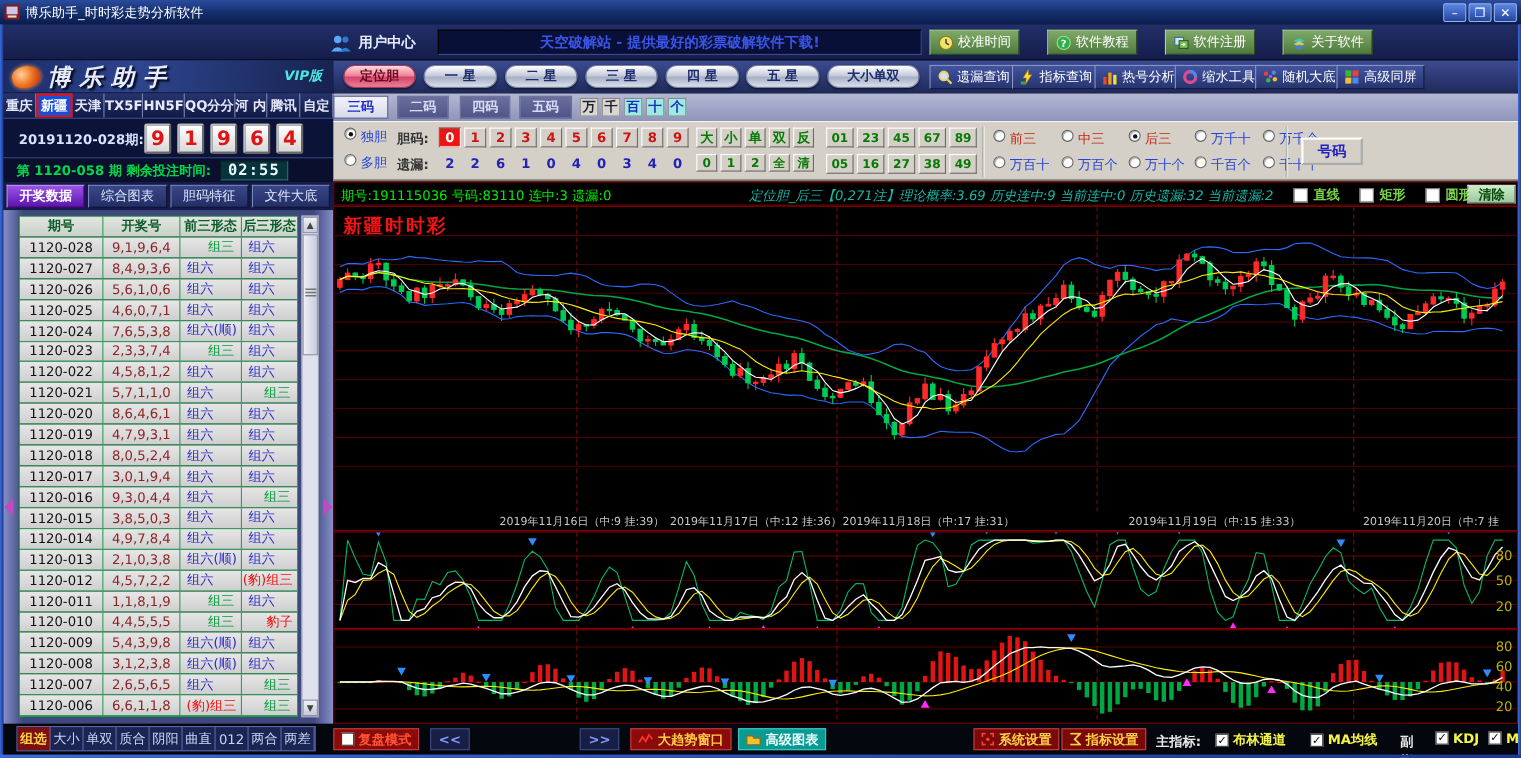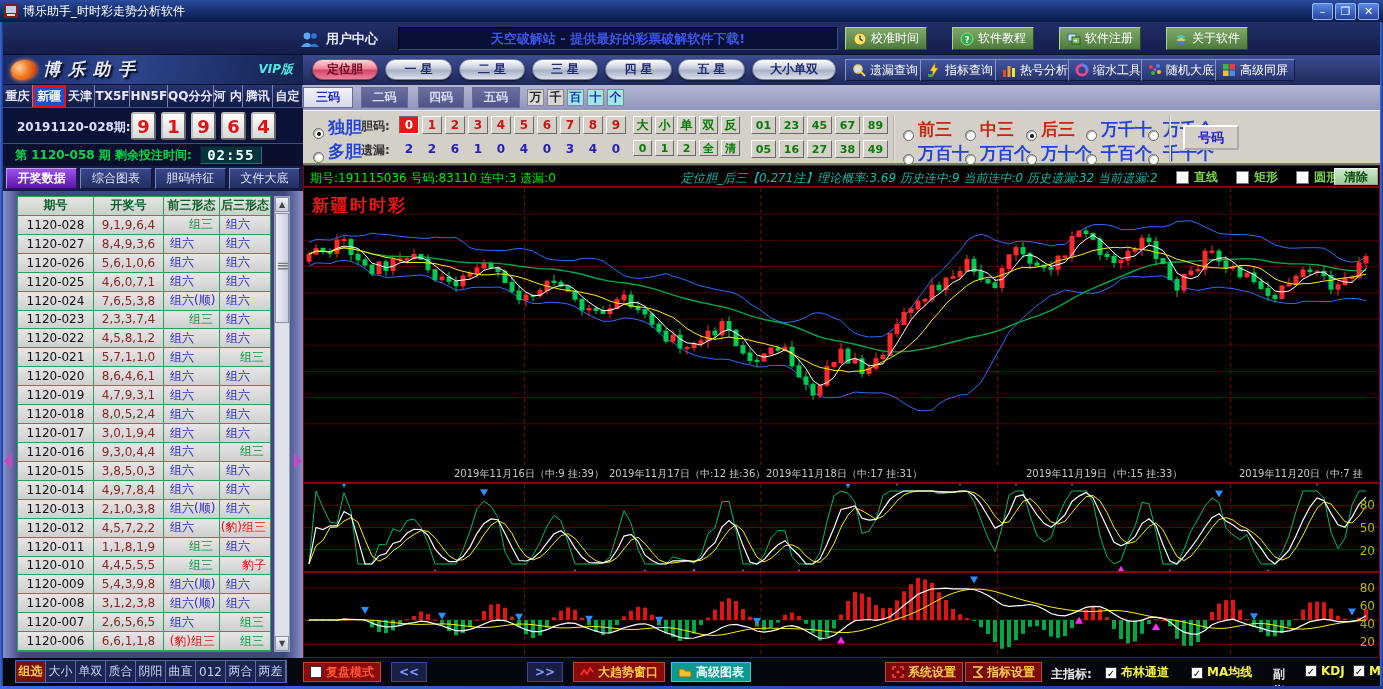--- a/index.html
+++ b/index.html
@@ -14,21 +14,21 @@
 .winbtn{width:21px;height:17px;background:linear-gradient(180deg,#5a86e8,#24459c);border:1px solid #9ab4f0;color:#fff;font-size:11px;line-height:15px;text-align:center;border-radius:2px;}
 
 .toolbar{position:absolute;left:0;top:22px;width:1383px;height:33px;background:linear-gradient(180deg,#222f68,#141d4a);border-bottom:1px solid #0a0f28;}
 .usercenter{position:absolute;left:300px;top:4px;height:25px;display:flex;align-items:center;gap:6px;color:#e6ecff;font-size:13px;font-weight:bold;}
 .marquee{position:absolute;left:398px;top:5px;width:440px;height:23px;background:#091038;border:1px solid #000;border-bottom-color:#3a4a8a;border-right-color:#3a4a8a;color:#3a55e8;font-size:13px;font-weight:bold;display:flex;align-items:center;justify-content:center;}
 .greenbtn{position:absolute;top:5px;height:23px;background:linear-gradient(180deg,#7fa968,#4d7a3c);border:1px solid #aed490;border-right-color:#2c4a20;border-bottom-color:#2c4a20;color:#fff;font-size:12px;display:flex;align-items:center;gap:4px;padding:0 7px;}
 
 .sidebar{position:absolute;left:3px;top:55px;width:300px;height:603px;background:linear-gradient(180deg,#2c3c7c,#1b2656);}
 .logo{position:absolute;left:0;top:0;width:300px;height:30px;background:linear-gradient(100deg,#1a2a66,#2e4690 40%,#16224e);display:flex;align-items:center;border-bottom:1px solid #0a1030;}
 .logomark{width:26px;height:20px;margin:0 6px 0 8px;border-radius:50% 60% 55% 50%;background:radial-gradient(circle at 35% 35%,#ffd2a0,#f07820 45%,#b02010);box-shadow:0 0 4px #f8a050;transform:rotate(-12deg);}
-.logotext{font-size:17px;font-weight:bold;font-style:italic;color:#e8ecf8;letter-spacing:8px;text-shadow:1px 1px 0 #0a1440,2px 2px 2px #000;}
+.logotext{font-size:21px;font-weight:bold;font-style:italic;color:#e8ecf8;letter-spacing:8px;text-shadow:1px 1px 0 #0a1440,2px 2px 2px #000;}
 .vip{margin-left:auto;margin-right:10px;color:#4de8e0;font-size:12px;font-weight:bold;font-style:italic;}
 .ltabs{position:absolute;left:0;top:30px;width:300px;height:22px;display:flex;background:linear-gradient(180deg,#27346e,#101a44);}
 .ltab{flex:1;display:flex;align-items:center;justify-content:center;color:#e4e8fa;font-size:12px;font-weight:bold;border-right:1px solid #7a84b4;white-space:nowrap;}
 .ltab.wide{flex:1.45;}
 .ltab.active{background:#1a50d8;border:2px solid #e81010;color:#fff;}
 .period{position:absolute;left:0;top:52px;width:300px;height:37px;background:#0c1338;border:1px solid #3c4c8c;border-left:none;border-right:none;}
 .periodlabel{position:absolute;left:14px;top:11px;color:#d8e2ff;font-size:12px;font-weight:bold;}
 .tile{position:absolute;top:4px;width:25px;height:28px;background:linear-gradient(180deg,#ffffff,#d8d8d8);border:2px outset #bcbcbc;border-radius:3px;color:#e01414;font-size:18px;font-weight:bold;display:flex;align-items:center;justify-content:center;}
 .countdown{position:absolute;left:0;top:89px;width:300px;height:22px;background:#0a0f2e;display:flex;align-items:center;}
 .cdlabel{margin-left:12px;color:#00d84a;font-size:12px;font-weight:bold;}
@@ -60,21 +60,21 @@
 .pill{position:absolute;top:4px;height:21px;border-radius:11px;background:linear-gradient(180deg,#ffffff,#c6ccdc 45%,#a8b0c6 55%,#dce0ec);border:1px solid #78829e;color:#1c2c6c;font-size:12px;font-weight:bold;display:flex;align-items:center;justify-content:center;box-shadow:0 1px 2px rgba(0,0,0,.6);white-space:nowrap;}
 .pill.active{background:linear-gradient(180deg,#ffd8de,#ef8498 45%,#d4466a 55%,#ea8099);border-color:#a03e58;color:#6a0a22;}
 .toolbtn{position:absolute;top:4px;height:22px;background:linear-gradient(180deg,#41549e,#273470);border:1px solid #8893c8;border-right-color:#141b40;border-bottom-color:#141b40;color:#fff;font-size:12px;display:flex;align-items:center;gap:4px;padding:0 6px;white-space:nowrap;}
 .subtabs{position:absolute;left:0;top:30px;width:1077px;height:25px;background:linear-gradient(180deg,#b4b8d4,#8f94ba);}
 .ctab{position:absolute;top:2px;height:21px;display:flex;align-items:center;justify-content:center;font-size:12px;font-weight:bold;border:1px solid #666c92;background:linear-gradient(180deg,#6a6f9e,#50558a);color:#d8dcf4;}
 .ctab.active{background:linear-gradient(180deg,#f2f3fa,#d8daea);color:#1c2ccc;}
 .pos{position:absolute;top:4px;width:17px;height:17px;display:flex;align-items:center;justify-content:center;font-size:12px;font-weight:bold;border:1px solid #888;background:#d9d6d0;color:#223;}
 .pos.active{background:#9fe8e4;color:#1030b8;}
 
 .selpanel{position:absolute;left:0;top:55px;width:1077px;height:55px;background:#d4d0c8;border-top:1px solid #f4f2ec;border-bottom:2px solid #7a7a72;}
-.radio{position:absolute;display:flex;align-items:flex-end;gap:4px;font-size:17px;font-weight:bold;white-space:nowrap;}
+.radio{position:absolute;display:flex;align-items:flex-start;gap:4px;font-size:12px;font-weight:normal;white-space:nowrap;}
 .circ{width:11px;height:11px;border-radius:50%;background:#fff;border:1px solid #666;box-shadow:inset 1px 1px 1px #aaa;position:relative;}
 .radio.checked .circ::after{content:"";position:absolute;left:2.5px;top:2.5px;width:4px;height:4px;border-radius:50%;background:#111;}
 .r-red{color:#c42610;}
 .r-blue{color:#2242d8;}
 .sellabel{position:absolute;font-size:12px;font-weight:bold;color:#333;}
 .dig{position:absolute;top:5px;width:20px;height:18px;background:#d4d0c8;border:1px solid;border-color:#fff #6a6a6a #6a6a6a #fff;color:#cc1414;font-weight:bold;font-size:12px;display:flex;align-items:center;justify-content:center;}
 .dig.active{background:#ee1414;color:#fff;border-color:#6a6a6a #fff #fff #6a6a6a;}
 .missv{position:absolute;top:31px;width:20px;text-align:center;color:#2222b8;font-size:12px;font-weight:bold;}
 .qbtn{position:absolute;width:19px;height:18px;background:#d4d0c8;border:1px solid;border-color:#fff #6a6a6a #6a6a6a #fff;color:#067a06;font-size:12px;font-weight:bold;display:flex;align-items:center;justify-content:center;}
 .pbtn{position:absolute;width:25px;height:18px;background:#d4d0c8;border:1px solid;border-color:#fff #6a6a6a #6a6a6a #fff;color:#067a06;font-size:11px;font-weight:bold;display:flex;align-items:center;justify-content:center;}

